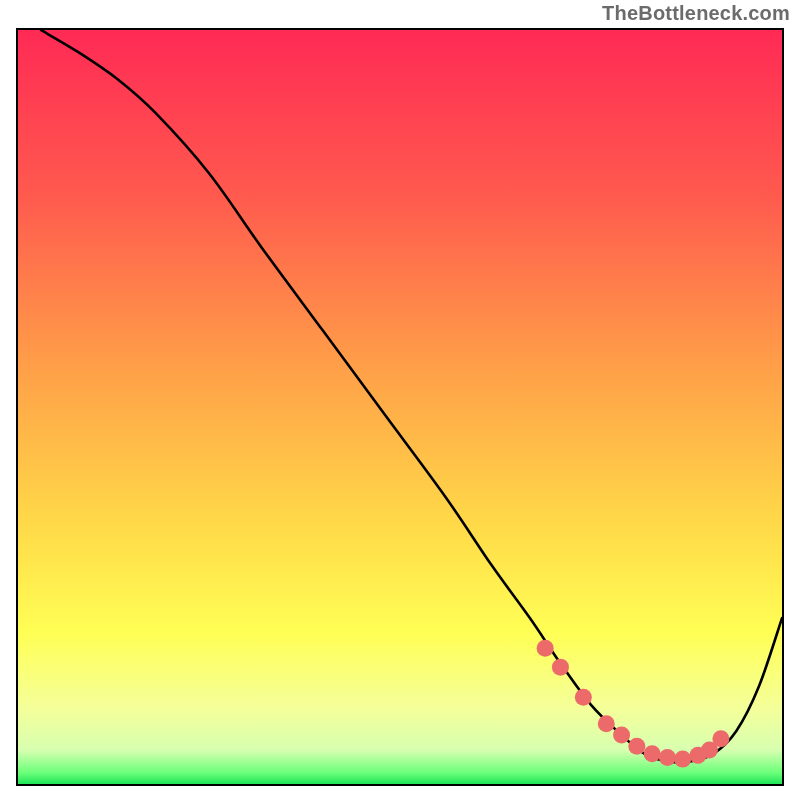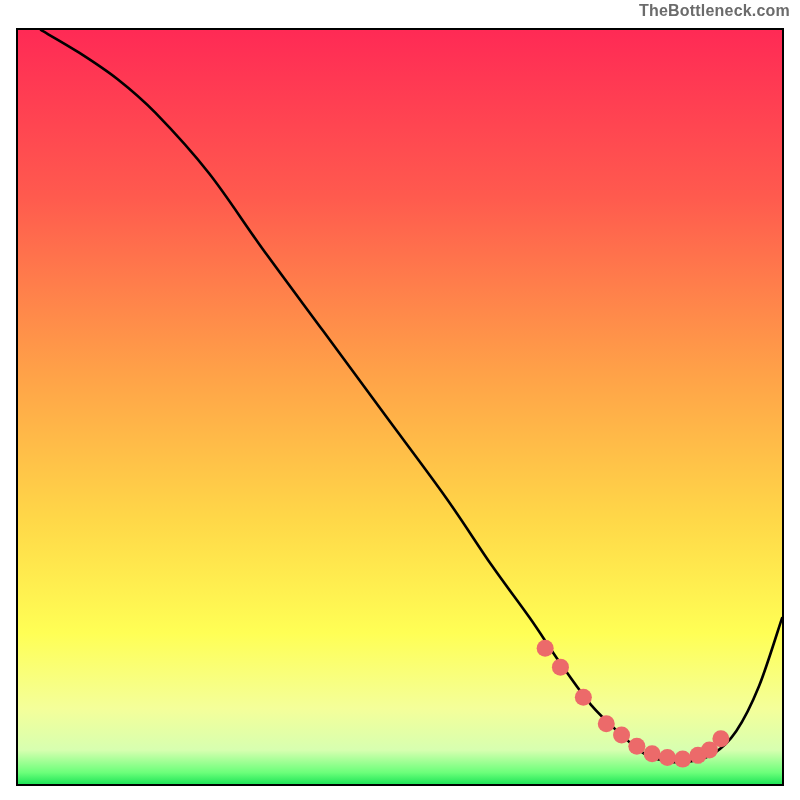--- a/index.html
+++ b/index.html
@@ -8,21 +8,21 @@
     width: 800px;
     height: 800px;
     overflow: hidden;
     font-family: Arial, Helvetica, sans-serif;
     background: #fff;
   }
   .watermark {
     position: absolute;
     top: 2px;
     right: 10px;
-    font-size: 16px;
+    font-size: 20px;
     font-weight: bold;
     color: #6b6b6b;
     z-index: 30;
     letter-spacing: 0.2px;
   }
   .frame {
     position: absolute;
     left: 16px;
     top: 28px;
     width: 768px;

